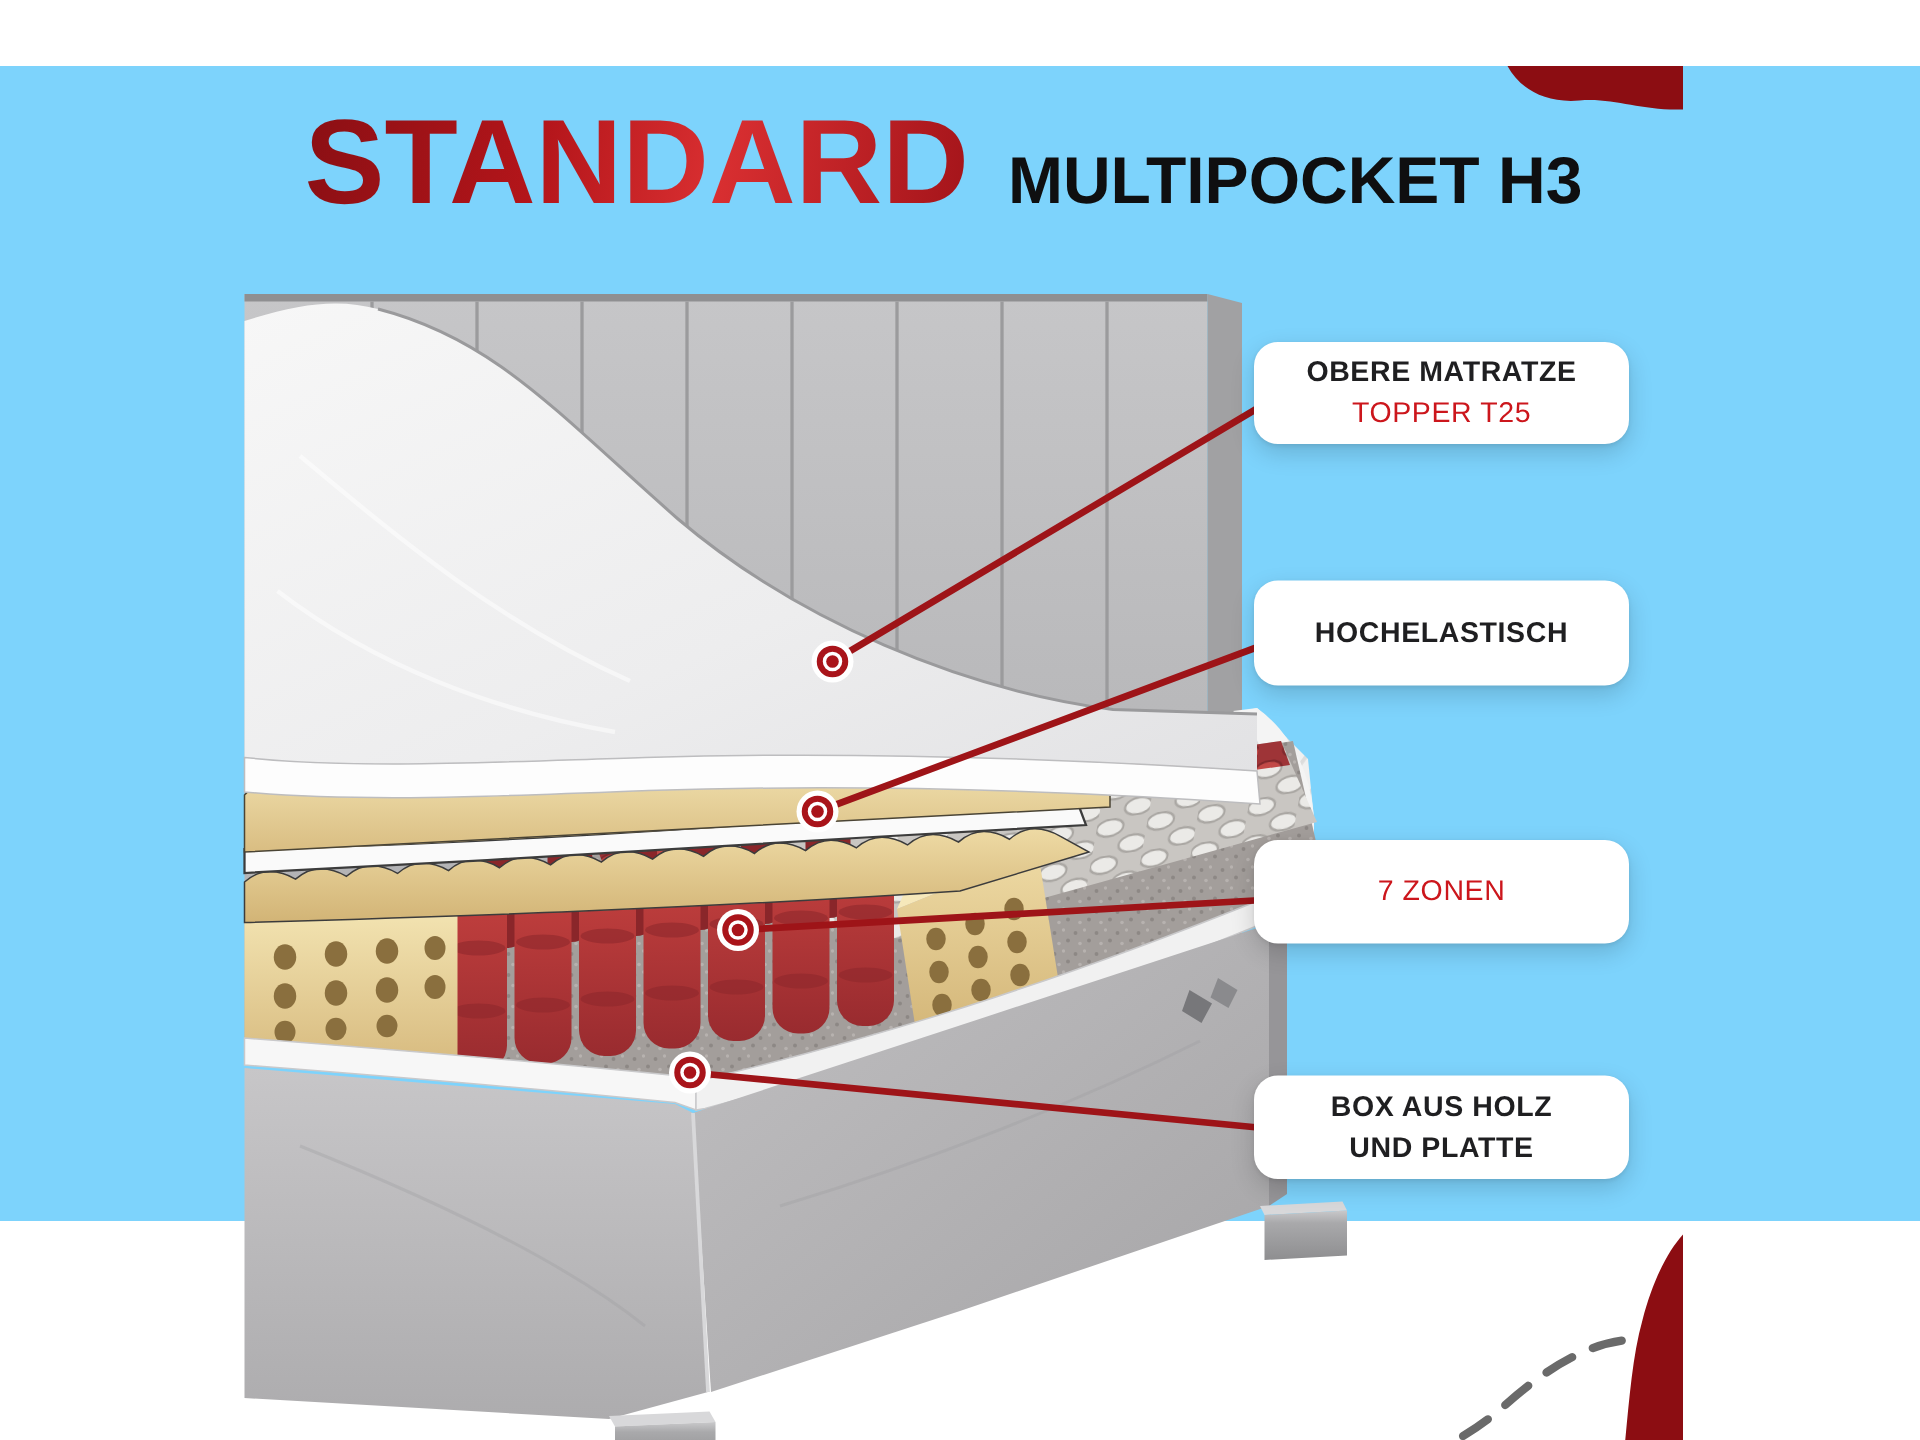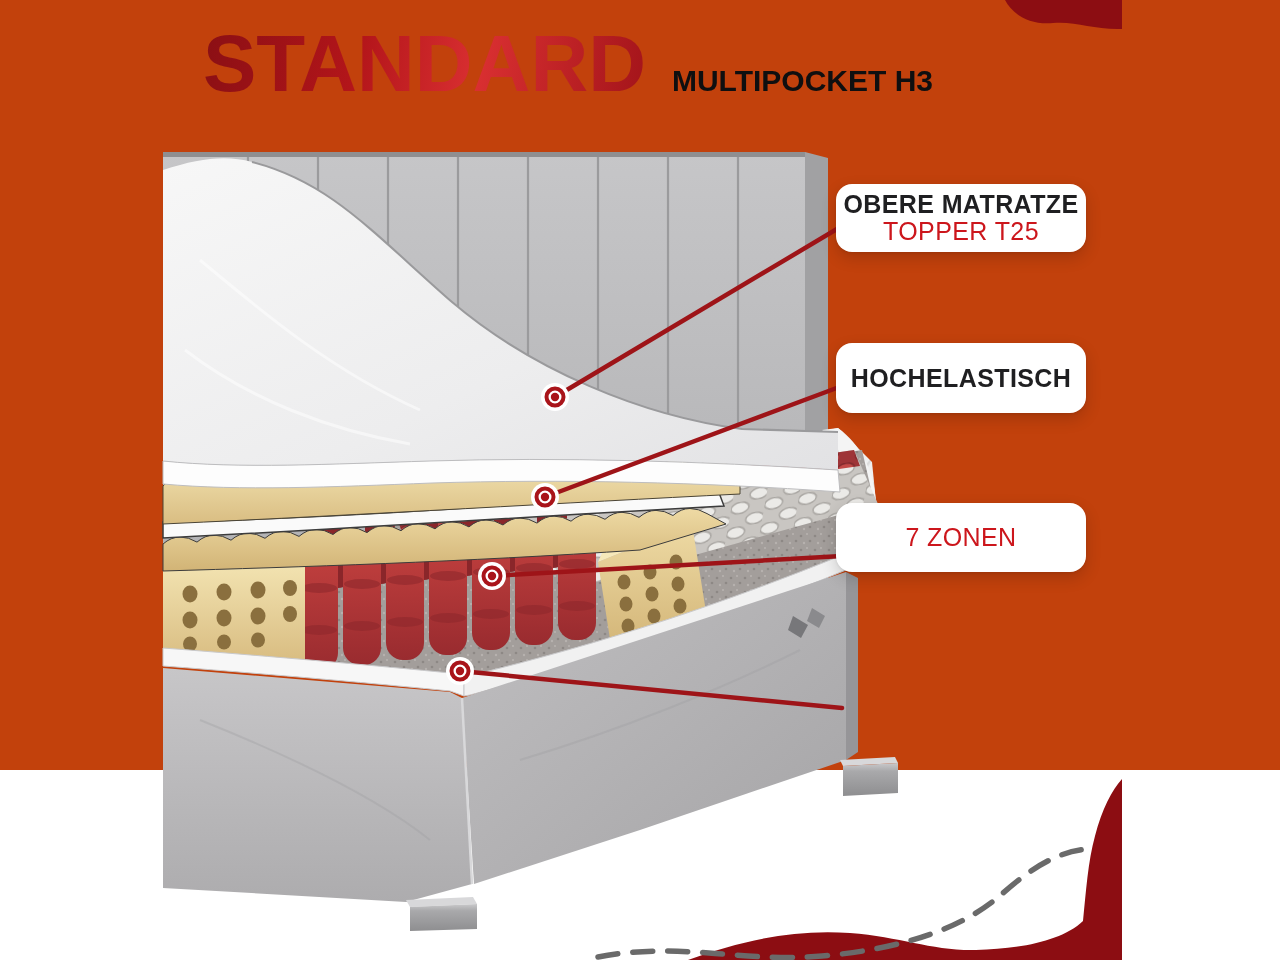--- a/index.html
+++ b/index.html
@@ -1,34 +1,34 @@
 <!DOCTYPE html>
 <html><head>
 <meta charset="utf-8">
 <style>
   html,body{margin:0;padding:0;background:#ffffff;width:1280px;height:960px;overflow:hidden;
     font-family:"Liberation Sans", sans-serif;}
-  .stage{position:relative;width:1280px;height:770px;background:#c2410c;}
+  .stage{position:relative;width:1280px;height:770px;background:#7dd3fc;margin-top:44px;}
   svg{position:absolute;left:0;top:0;}
   
   .title-row{position:absolute;left:203px;top:24px;display:flex;align-items:baseline;gap:26px;white-space:nowrap;}
   .title-primary{font-size:80px;font-weight:800;letter-spacing:0px;line-height:1;
     background:linear-gradient(100deg,#8a0f14 0%,#b3151a 35%,#d92f31 62%,#a3141a 100%);
     -webkit-background-clip:text;background-clip:text;color:transparent;}
-  .title-secondary{font-size:30px;font-weight:700;color:#0f0f10;letter-spacing:0px;line-height:1;}
+  .title-secondary{font-size:44px;font-weight:700;color:#0f0f10;letter-spacing:0px;line-height:1;}
   
   .callout-box{position:absolute;left:836px;width:250px;background:#ffffff;border-radius:16px;
     box-shadow:0 6px 16px rgba(0,0,0,.16), 0 1px 3px rgba(0,0,0,.08);
     display:flex;flex-direction:column;justify-content:center;align-items:center;
-    text-align:center;line-height:27px;font-size:25px;letter-spacing:.4px;}
+    text-align:center;line-height:27px;font-size:19px;letter-spacing:.4px;}
   .callout-box .ln-dark{color:#1f1f21;font-weight:600;}
   .callout-box .ln-red{color:#cc161c;font-weight:400;}
   #cb1{top:184px;height:68px;}
   #cb2{top:343px;height:70px;}
-  #cb3{top:503px;height:69px;}
+  #cb3{top:516px;height:69px;}
   #cb4{top:673px;height:69px;}
 </style>
 </head>
 <body>
 
 <div class="stage">
 
   <svg width="1280" height="960" viewBox="0 0 1280 960" aria-hidden="true">
     <defs>
       <linearGradient id="hbGrad" x1="0" y1="0" x2="0" y2="1">
@@ -304,13 +304,17 @@
   <div class="callout-box" id="cb1">
     <span class="ln-dark">OBERE MATRATZE</span>
     <span class="ln-red">TOPPER T25</span>
   </div>
   <div class="callout-box" id="cb2">
     <span class="ln-dark">HOCHELASTISCH</span>
   </div>
   <div class="callout-box" id="cb3">
     <span class="ln-red">7 ZONEN</span>
   </div>
+  <div class="callout-box" id="cb4">
+    <span class="ln-dark">BOX AUS HOLZ</span>
+    <span class="ln-dark">UND PLATTE</span>
+  </div>
 </div>
 
 </body></html>

